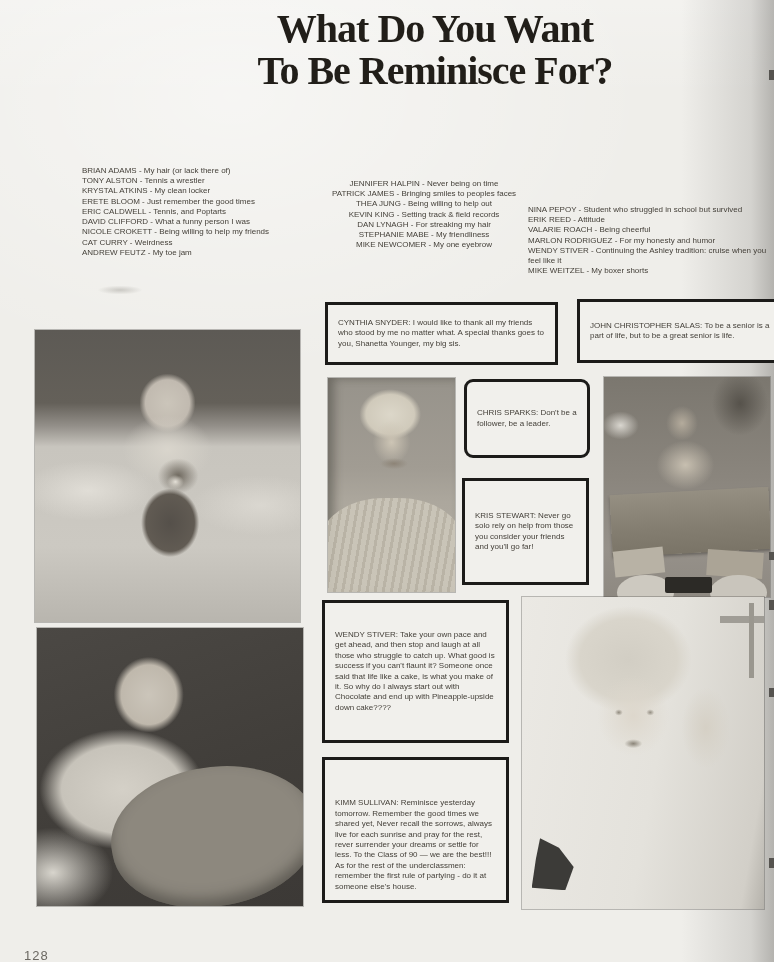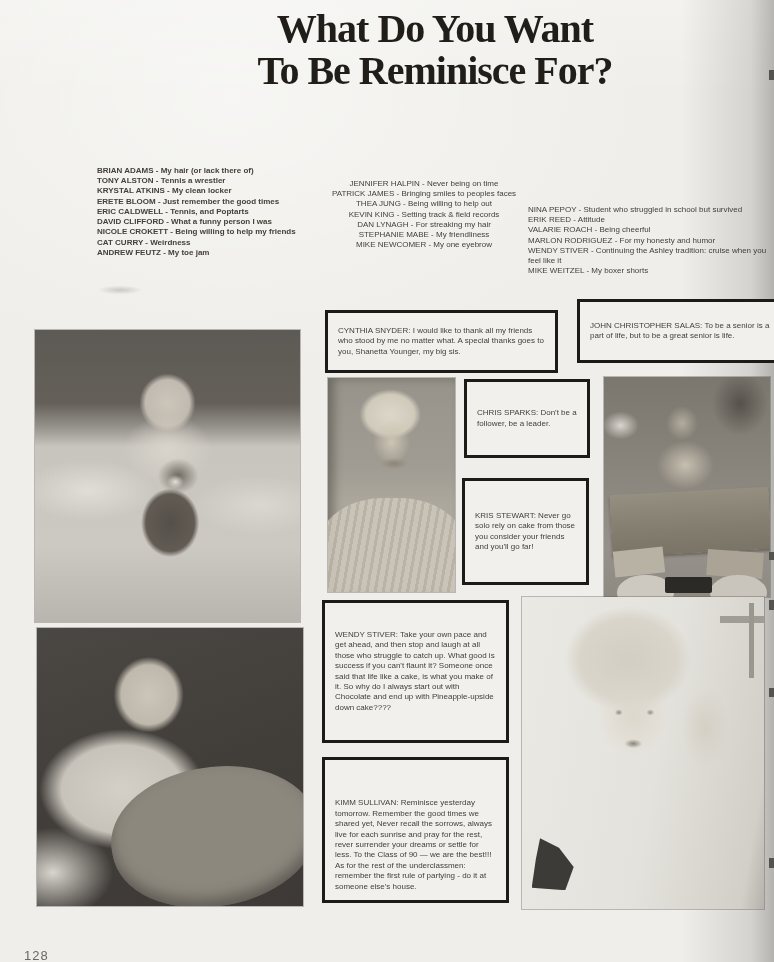--- a/index.html
+++ b/index.html
@@ -15,34 +15,34 @@
   }
   .title{
     position:absolute; top:8px; left:0; right:0;
     text-align:center; padding-left:96px;
     font-family:"Liberation Serif", serif;
     font-weight:bold; font-size:40px; line-height:1.05;
     color:#211e19; letter-spacing:-1px;
   }
   .names{ position:absolute; font-size:8px; line-height:1.28; color:#45413a; }
   .names div{ margin:0; }
-  #names-col1{ left:97px;  top:166px; width:218px;font-weight:bold; }
+  #names-col1{ left:82px;  top:166px; width:218px; }
   #names-col2{ left:309px; top:179px; width:230px;text-align:center; }
   #names-col3{ left:528px; top:158px; width:242px;margin-top:47px; }
 
   .qbox{
     position:absolute; box-sizing:border-box;
     border:3px solid #1c1b19; background:#f1f0ec;
     display:flex; align-items:center;
     padding:8px 10px;
     font-size:8px; line-height:1.3; color:#45413a;
   }
-  #box-cynthia { left:325px; top:310px; width:233px; height:63px; }
+  #box-cynthia { left:325px; top:302px; width:233px; height:63px; }
   #box-salas   { left:577px; top:299px; width:210px; height:64px; }
-  #box-sparks  { left:464px; top:379px; width:126px; height:79px; }
+  #box-sparks  { left:464px; top:379px; width:126px; height:79px;border-radius:9px; }
   #box-stewart { left:462px; top:478px; width:127px; height:107px; }
   #box-stiver  { left:322px; top:600px; width:187px; height:143px; }
   #box-sullivan{ left:322px; top:757px; width:187px; height:146px;align-items:flex-end; }
 
   .photo{ position:absolute; overflow:hidden; box-shadow:0 0 0 1px rgba(80,78,74,.35); }
 
   
   #photo-baby-teddy{ left:35px; top:330px; width:265px; height:292px;
     background-color:#c7c4bd;
     background-image:
@@ -180,21 +180,21 @@
   <div class="qbox" id="box-cynthia">
     <span>CYNTHIA SNYDER: I would like to thank all my friends who stood by me no matter what. A special thanks goes to you, Shanetta Younger, my big sis.</span>
   </div>
   <div class="qbox" id="box-salas">
     <span>JOHN CHRISTOPHER SALAS: To be a senior is a part of life, but to be a great senior is life.</span>
   </div>
   <div class="qbox" id="box-sparks">
     <span>CHRIS SPARKS: Don't be a follower, be a leader.</span>
   </div>
   <div class="qbox" id="box-stewart">
-    <span>KRIS STEWART: Never go solo rely on cake from those you consider your friends and you'll go far!</span>
+    <span>KRIS STEWART: Never go solo rely on help from those you consider your friends and you'll go far!</span>
   </div>
   <div class="qbox" id="box-stiver">
     <span>WENDY STIVER: Take your own pace and get ahead, and then stop and laugh at all those who struggle to catch up. What good is success if you can't flaunt it? Someone once said that life like a cake, is what you make of it. So why do I always start out with Chocolate and end up with Pineapple-upside down cake????</span>
   </div>
   <div class="qbox" id="box-sullivan">
     <span>KIMM SULLIVAN: Reminisce yesterday tomorrow. Remember the good times we shared yet, Never recall the sorrows, always live for each sunrise and pray for the rest, rever surrender your dreams or settle for less. To the Class of 90 — we are the best!!! As for the rest of the underclassmen: remember the first rule of partying - do it at someone else's house.</span>
   </div>
 
   <div class="photo" id="photo-baby-teddy" title="Baby sitting on a blanket holding a teddy bear"></div>
 

